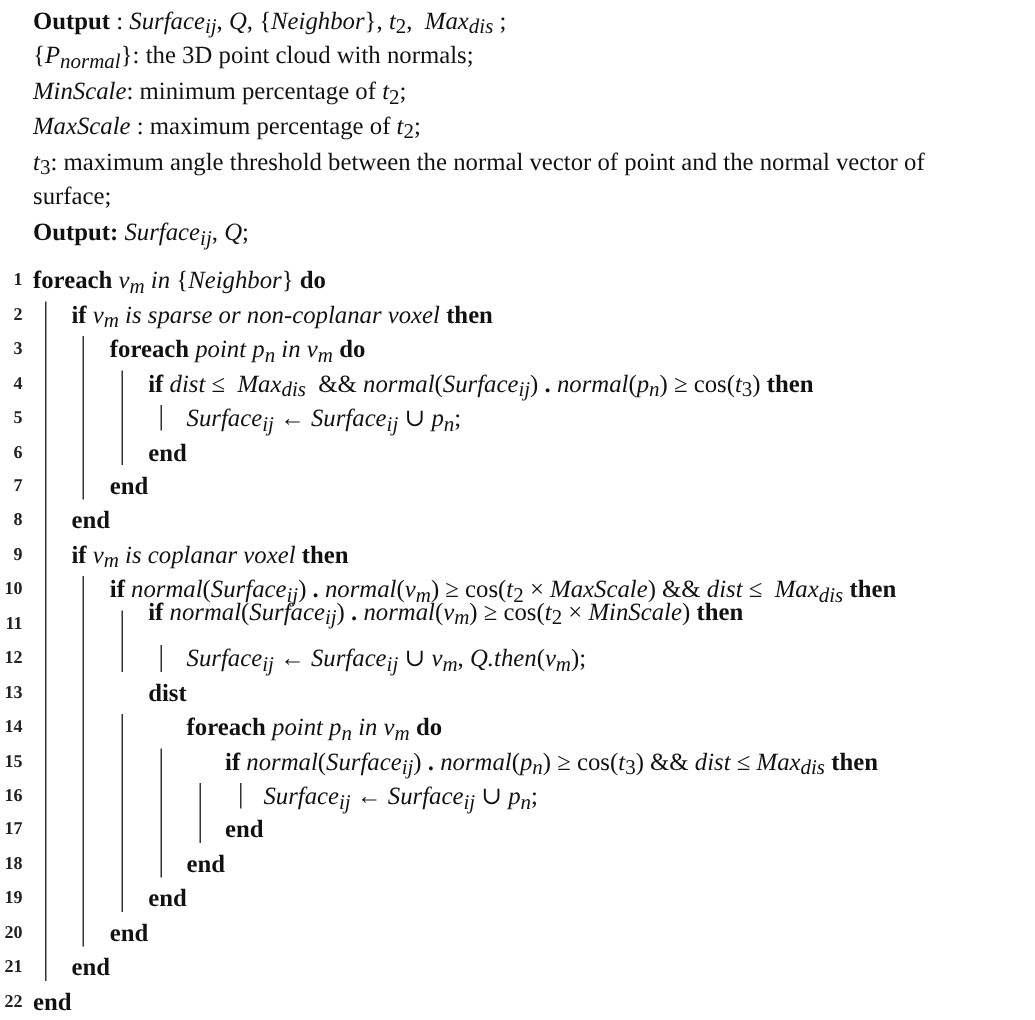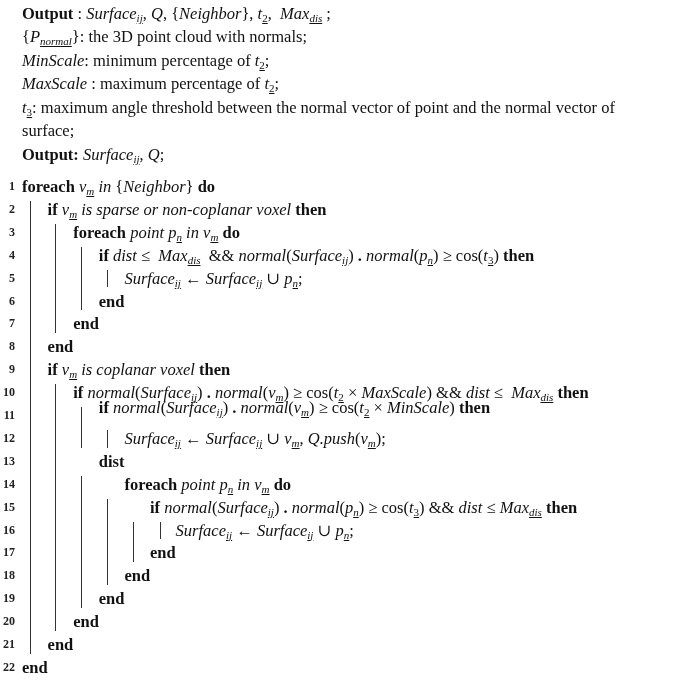--- a/index.html
+++ b/index.html
@@ -2,21 +2,21 @@
 <html><head>
 <meta charset="utf-8">
 <style>
   html, body { margin:0; padding:0; background:#ffffff; }
   body { width:690px; height:680px; position:relative; overflow:hidden;
          font-family:"Liberation Serif","DejaVu Serif",serif; color:#111; font-size:16.5px; }
   .line { position:absolute; left:0; height:23px; line-height:23px; white-space:nowrap; }
   .hdr { left:22px; }
   .b { font-weight:bold; }
   .i { font-style:italic; }
-  sub { font-size:11px; vertical-align:-3px; line-height:0;text-decoration:underline; }
+  sub { font-size:14px; vertical-align:-3px; line-height:0; }
   .ln { position:absolute; width:18px; text-align:right; font-size:12px; font-weight:bold; color:#222; }
   .code { position:absolute; }
   .guide { position:absolute; width:1px; background:#333; }
   .dot { font-weight:bold; }
 </style>
 </head>
 <body>
 
 <div>
   <div class="line hdr" style="top:2px;">
@@ -49,21 +49,21 @@
     <div class="line code" style="top: 312.4px; left: 73.2px;"><span class="b">end</span></div>
     <div class="ln line" style="top: 335.3px; left: -3px;">8</div>
     <div class="line code" style="top: 335.3px; left: 47.6px;"><span class="b">end</span></div>
     <div class="ln line" style="top: 358.2px; left: -3px;">9</div>
     <div class="line code" style="top: 358.2px; left: 47.6px;"><span class="b">if</span> <span class="i">v<sub>m</sub> is coplanar voxel</span> <span class="b">then</span></div>
     <div class="ln line" style="top: 381.1px; left: -3px;">10</div>
     <div class="line code" style="top: 381.1px; left: 73.2px;"><span class="b">if</span> <span class="i">normal</span>(<span class="i">Surface<sub>ij</sub></span>) <span class="dot">.</span> <span class="i">normal</span>(<span class="i">v<sub>m</sub></span>) ≥ cos(<span class="i">t</span><sub>2</sub> × <span class="i">MaxScale</span>) &amp;&amp; <span class="i">dist</span> ≤ &nbsp;<span class="i">Max<sub>dis</sub></span> <span class="b">then</span></div>
     <div class="ln line" style="top: 404px; left: -3px;">11</div>
     <div class="line code" style="top: 396px; left: 98.8px;"><span class="b">if</span> <span class="i">normal</span>(<span class="i">Surface<sub>ij</sub></span>) <span class="dot">.</span> <span class="i">normal</span>(<span class="i">v<sub>m</sub></span>) ≥ cos(<span class="i">t</span><sub>2</sub> × <span class="i">MinScale</span>) <span class="b">then</span></div>
     <div class="ln line" style="top: 426.9px; left: -3px;">12</div>
-    <div class="line code" style="top: 426.9px; left: 124.4px;"><span class="i">Surface<sub>ij</sub></span> ← <span class="i">Surface<sub>ij</sub></span> ∪ <span class="i">v<sub>m</sub></span>, <span class="i">Q.push</span>(<span class="i">v<sub>m</sub></span>);</div>
+    <div class="line code" style="top: 426.9px; left: 124.4px;"><span class="i">Surface<sub>ij</sub></span> ← <span class="i">Surface<sub>ij</sub></span> ∪ <span class="i">v<sub>m</sub></span>, <span class="i">Q.then</span>(<span class="i">v<sub>m</sub></span>);</div>
     <div class="ln line" style="top: 449.8px; left: -3px;">13</div>
     <div class="line code" style="top: 449.8px; left: 98.8px;"><span class="b">dist</span></div>
     <div class="ln line" style="top: 472.7px; left: -3px;">14</div>
     <div class="line code" style="top: 472.7px; left: 124.4px;"><span class="b">foreach</span> <span class="i">point p<sub>n</sub> in v<sub>m</sub></span> <span class="b">do</span></div>
     <div class="ln line" style="top: 495.6px; left: -3px;">15</div>
     <div class="line code" style="top: 495.6px; left: 150px;"><span class="b">if</span> <span class="i">normal</span>(<span class="i">Surface<sub>ij</sub></span>) <span class="dot">.</span> <span class="i">normal</span>(<span class="i">p<sub>n</sub></span>) ≥ cos(<span class="i">t</span><sub>3</sub>) &amp;&amp; <span class="i">dist</span> ≤ <span class="i">Max<sub>dis</sub></span> <span class="b">then</span></div>
     <div class="ln line" style="top: 518.5px; left: -3px;">16</div>
     <div class="line code" style="top: 518.5px; left: 175.6px;"><span class="i">Surface<sub>ij</sub></span> ← <span class="i">Surface<sub>ij</sub></span> ∪ <span class="i">p<sub>n</sub></span>;</div>
     <div class="ln line" style="top: 541.4px; left: -3px;">17</div>
     <div class="line code" style="top: 541.4px; left: 150px;"><span class="b">end</span></div>

